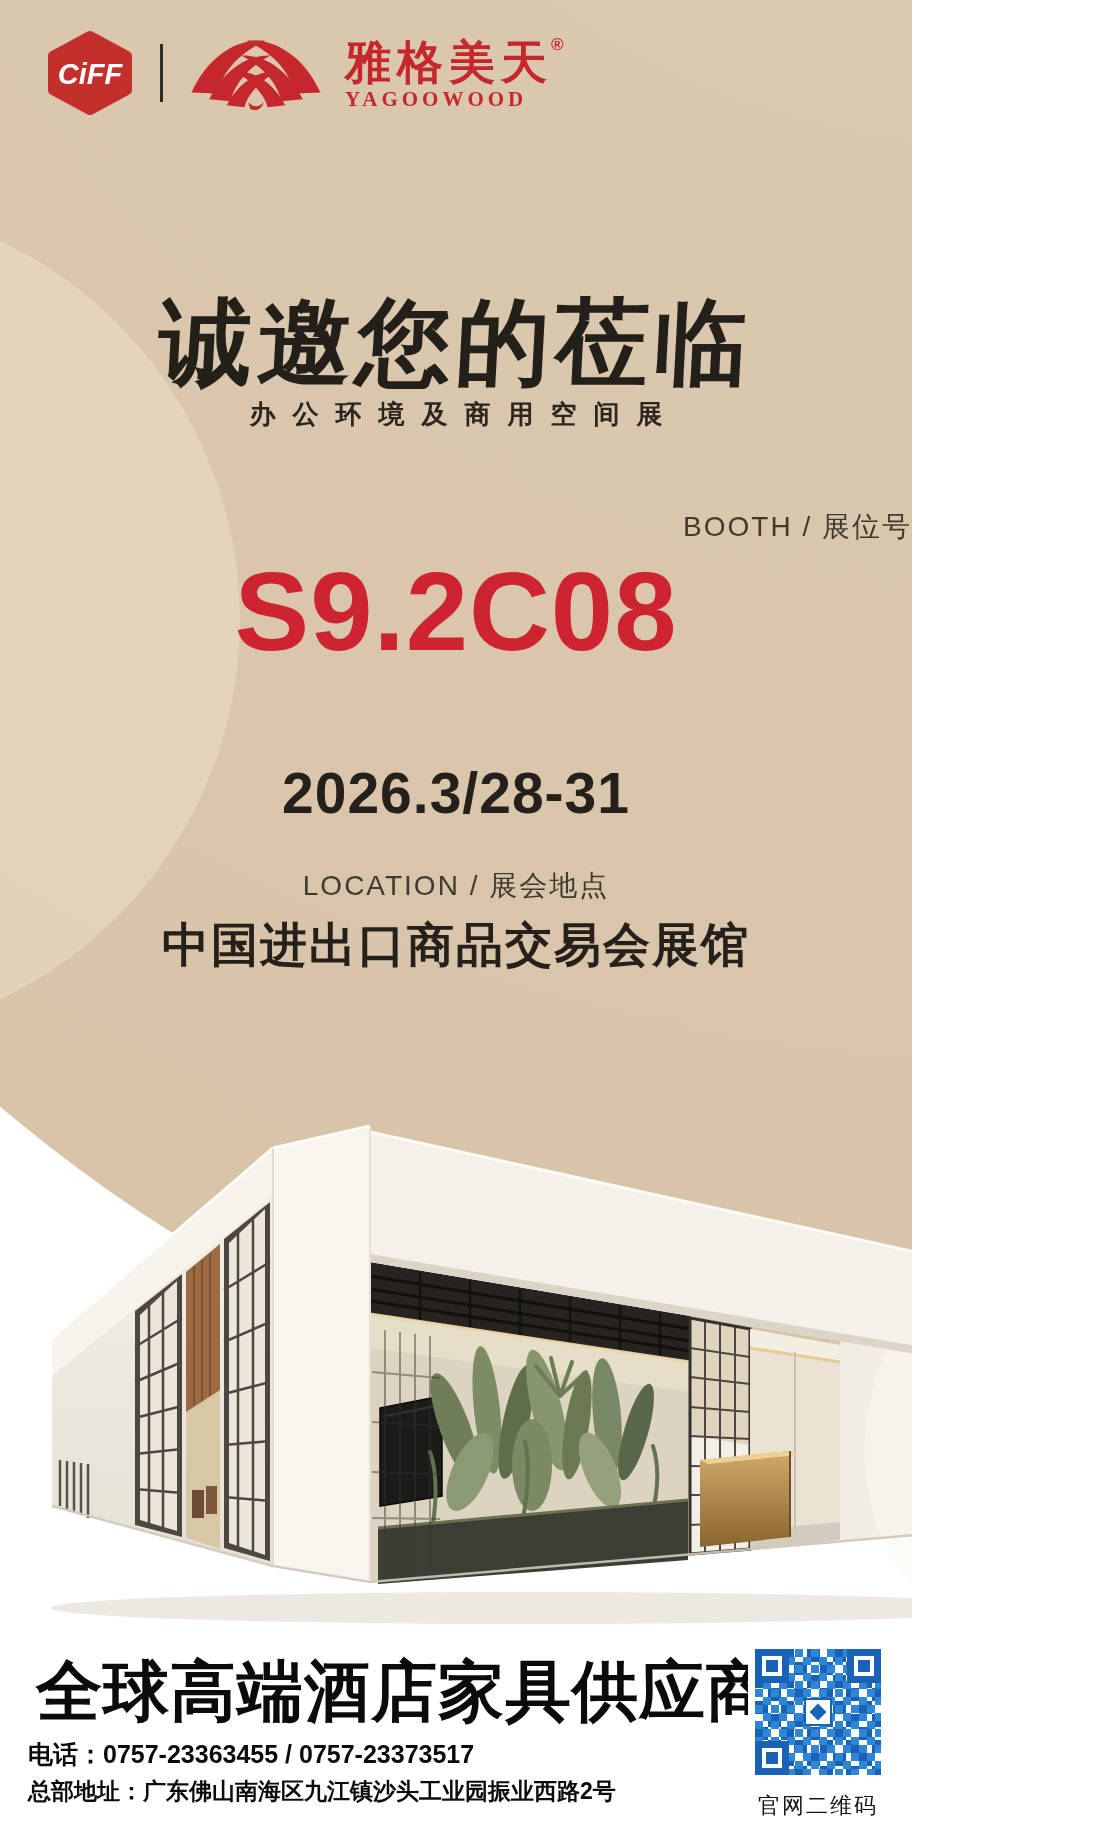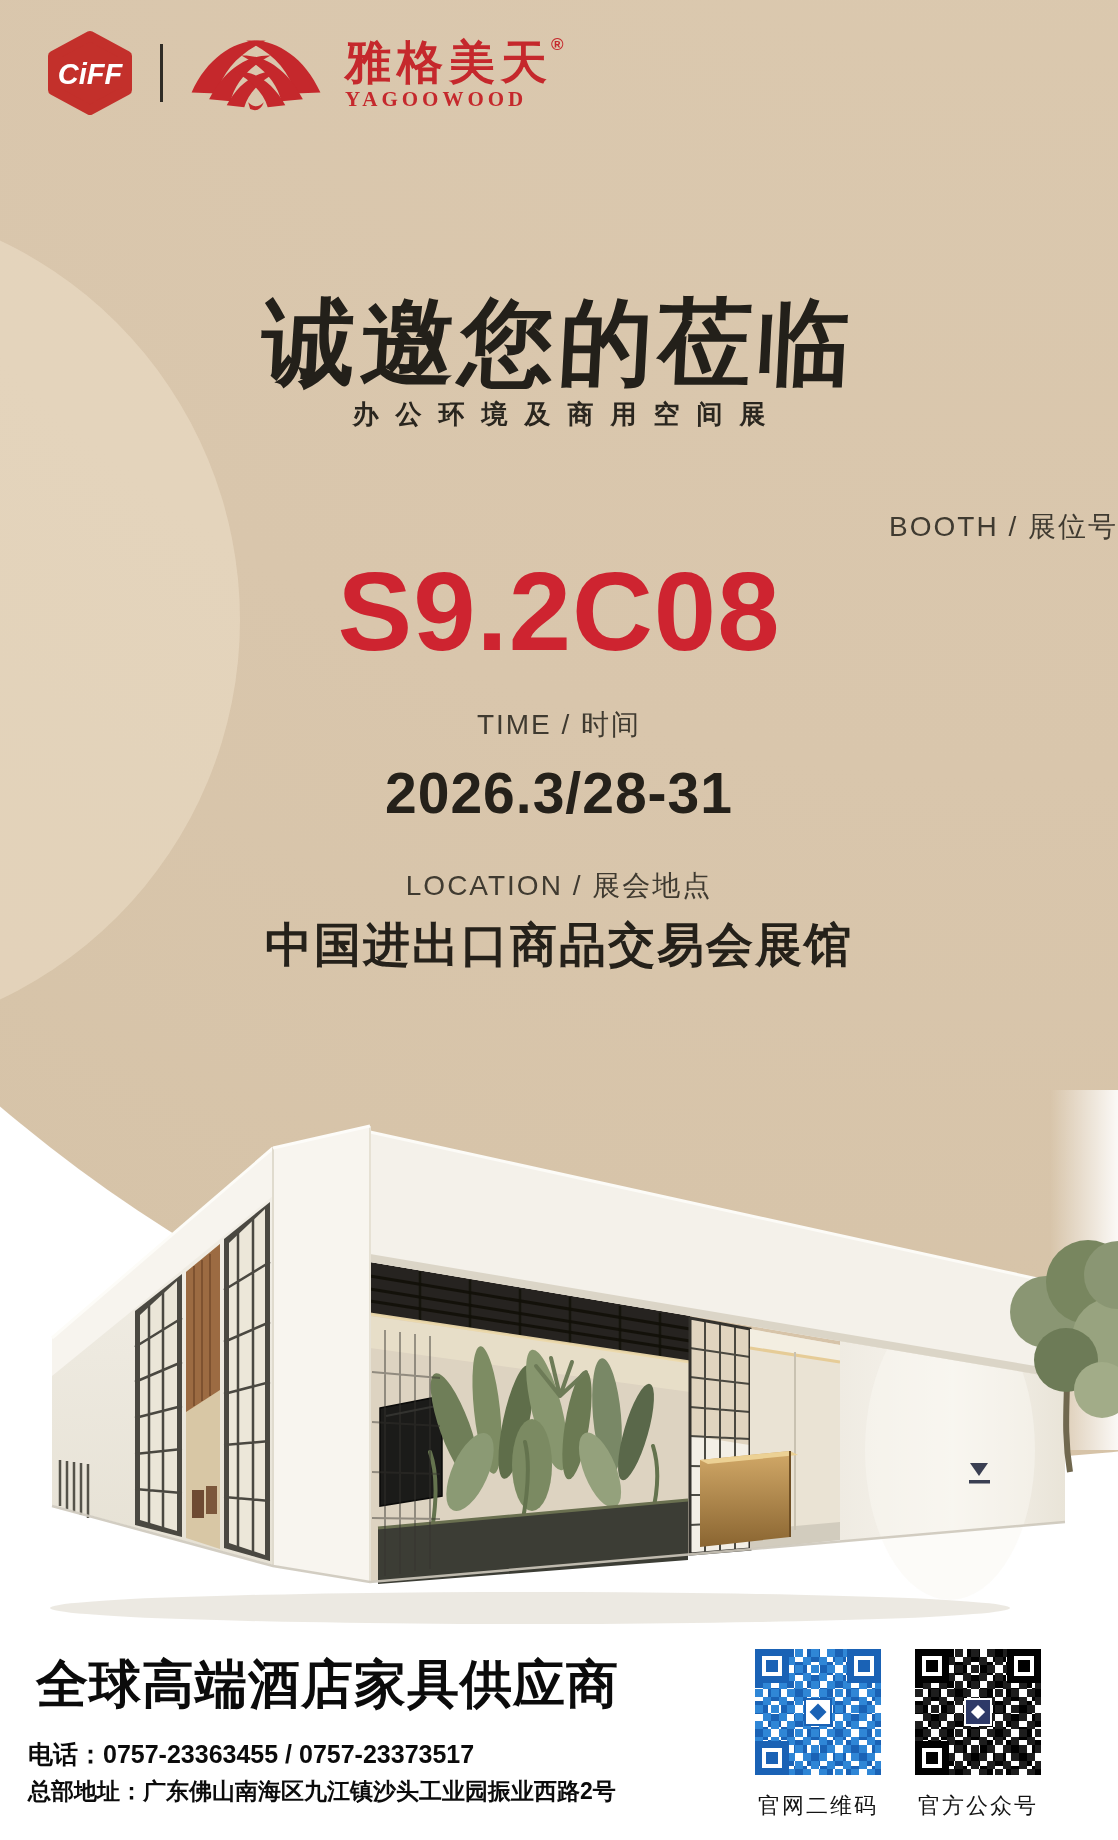--- a/index.html
+++ b/index.html
@@ -1,17 +1,17 @@
 <!DOCTYPE html>
 <html><head>
 <meta charset="utf-8">
 <style>
   html,body{margin:0;padding:0;background:#ffffff;}
   body{font-family:"Liberation Sans","DejaVu Sans",sans-serif;}
-  .poster{position:relative;width:1118px;height:1840px;overflow:hidden;background:#ffffff;}
+  .poster{position:relative;width:912px;height:1840px;overflow:hidden;background:#ffffff;}
 
   
   .hero-circle{position:absolute;left:-520px;top:-1500px;width:2960px;height:2960px;border-radius:50%;
     background:radial-gradient(circle at 52% 28%,#dccab0 0%,#d9c6ac 55%,#d4c1a5 100%);}
   .hero-light-circle{position:absolute;left:-600px;top:200px;width:840px;height:840px;border-radius:50%;
     background:rgba(248,238,219,0.35);}
 
   
   .logo-row{position:absolute;top:30px;left:44px;display:flex;align-items:center;gap:20px;}
   .logo-divider{width:3px;height:58px;background:#2f2c26;margin:0 4px;}
@@ -31,21 +31,21 @@
   .booth-number{top:556px;font-size:112px;font-weight:800;color:#ce2430;letter-spacing:1px;}
   .time-label{top:711px;}
   .date-value{top:765px;font-size:57px;font-weight:800;color:#25211a;letter-spacing:1px;}
   .location-label{top:872px;}
   .venue{top:921px;font-size:47px;font-weight:800;color:#25211a;letter-spacing:2px;}
 
   
   .building{position:absolute;top:1060px;left:0;width:1118px;height:580px;display:block;}
 
   
-  .tagline{position:absolute;left:36px;top:1658px;font-size:52px;font-weight:900;color:#0b0b0b;
+  .tagline{position:absolute;left:36px;top:1658px;font-size:66px;font-weight:900;color:#0b0b0b;
     letter-spacing:1px;line-height:1;white-space:nowrap;}
   .contact-line{position:absolute;left:28px;font-size:25px;font-weight:700;color:#0b0b0b;line-height:1;white-space:nowrap;}
   .contact-phone{top:1742px;}
   .contact-address{top:1780px;font-size:23px;}
 
   .qr-group{position:absolute;width:140px;text-align:center;}
   .qr-website{left:748px;top:1642px;--qc1:#2f86d6;--qc2:#1a62b5;}
   .qr-wechat{left:908px;top:1642px;--qc1:#1d1d1d;--qc2:#000000;}
   .qr-box{position:relative;width:140px;height:140px;background:#ffffff;box-sizing:border-box;padding:7px;}
   .qr-pattern{position:relative;width:100%;height:100%;
@@ -98,21 +98,20 @@
       <div class="brand-en">YAGOOWOOD</div>
     </div>
   </div>
 
   <div class="ctext headline">诚邀您的莅临</div>
   <div class="ctext subtitle">办公环境及商用空间展</div>
 
   <div class="ctext section-label booth-label">BOOTH / 展位号</div>
   <div class="ctext booth-number">S9.2C08</div>
 
-  <div class="ctext section-label time-label">TIME / 时间</div>
   <div class="ctext date-value">2026.3/28-31</div>
 
   <div class="ctext section-label location-label">LOCATION / 展会地点</div>
   <div class="ctext venue">中国进出口商品交易会展馆</div>
 
   <svg class="building" viewBox="0 0 1118 580">
     <defs>
       <linearGradient id="gWallL" x1="0" y1="0" x2="0" y2="1">
         <stop offset="0" stop-color="#f4f1ea"></stop>
           <stop offset="1" stop-color="#e6e1d4"></stop>

